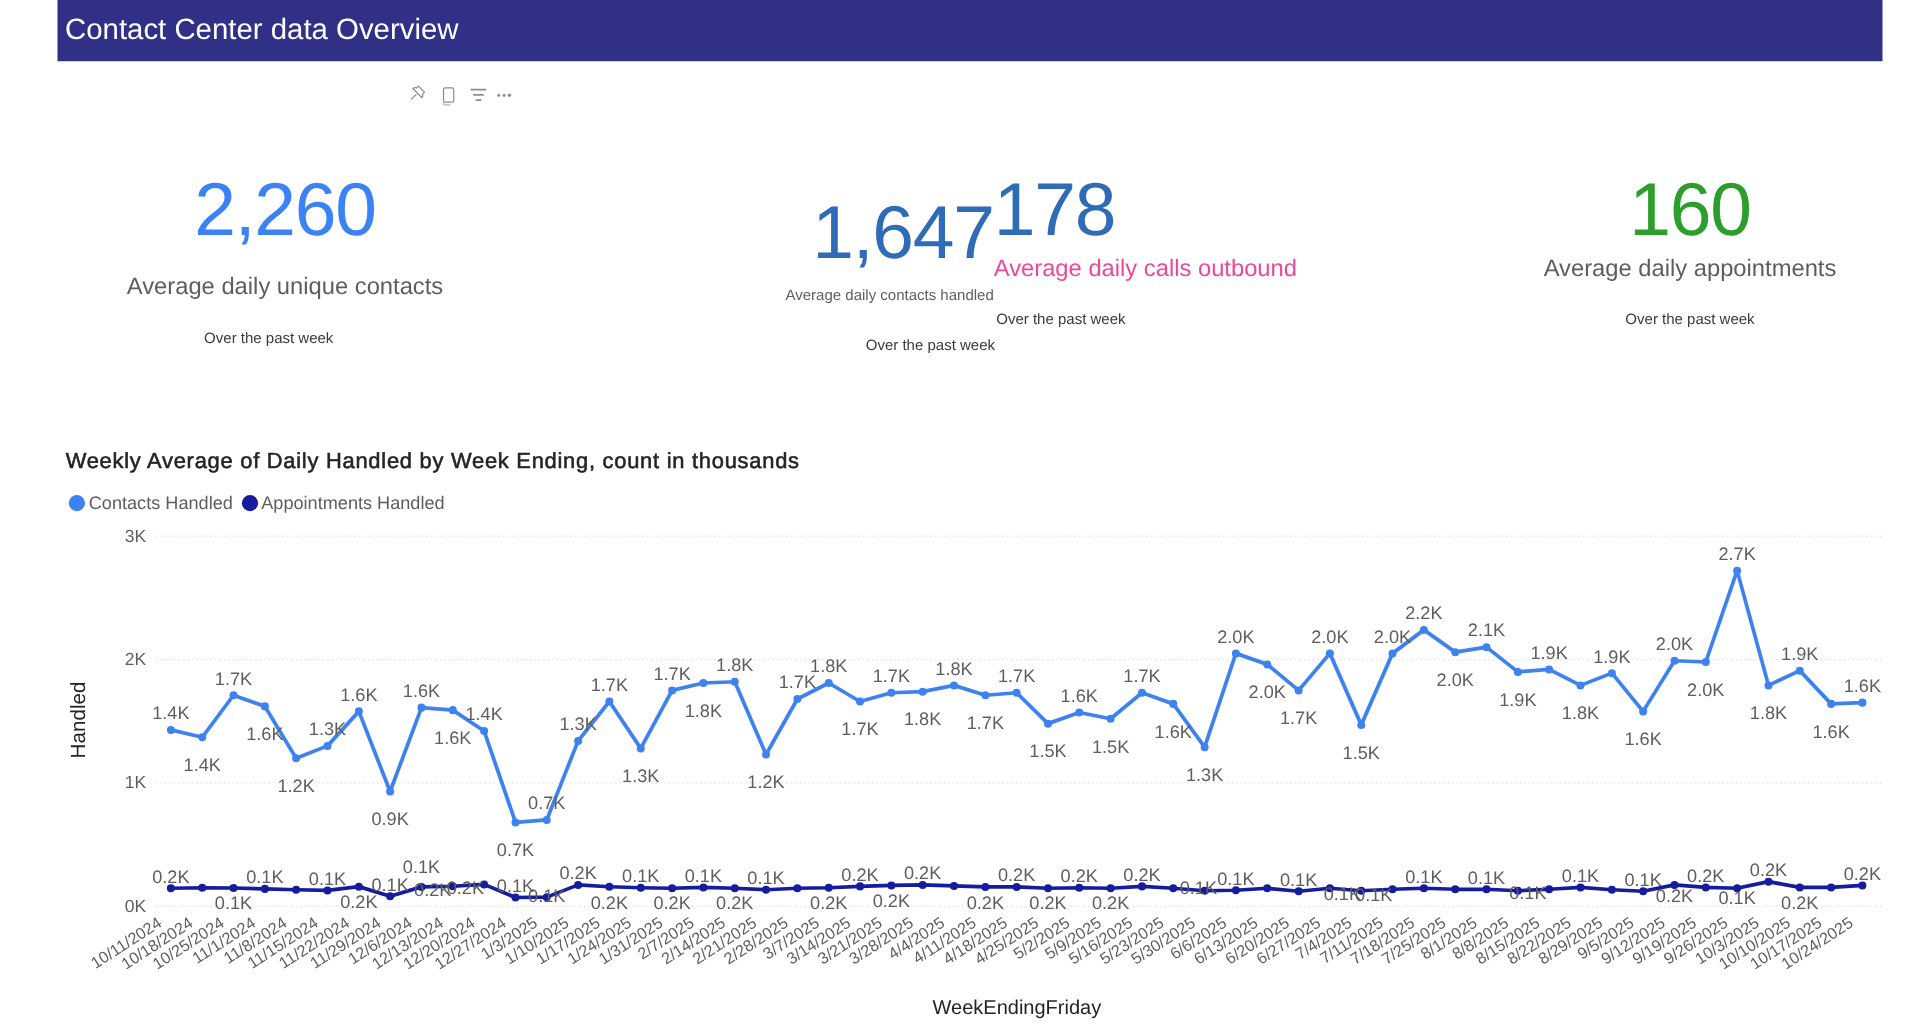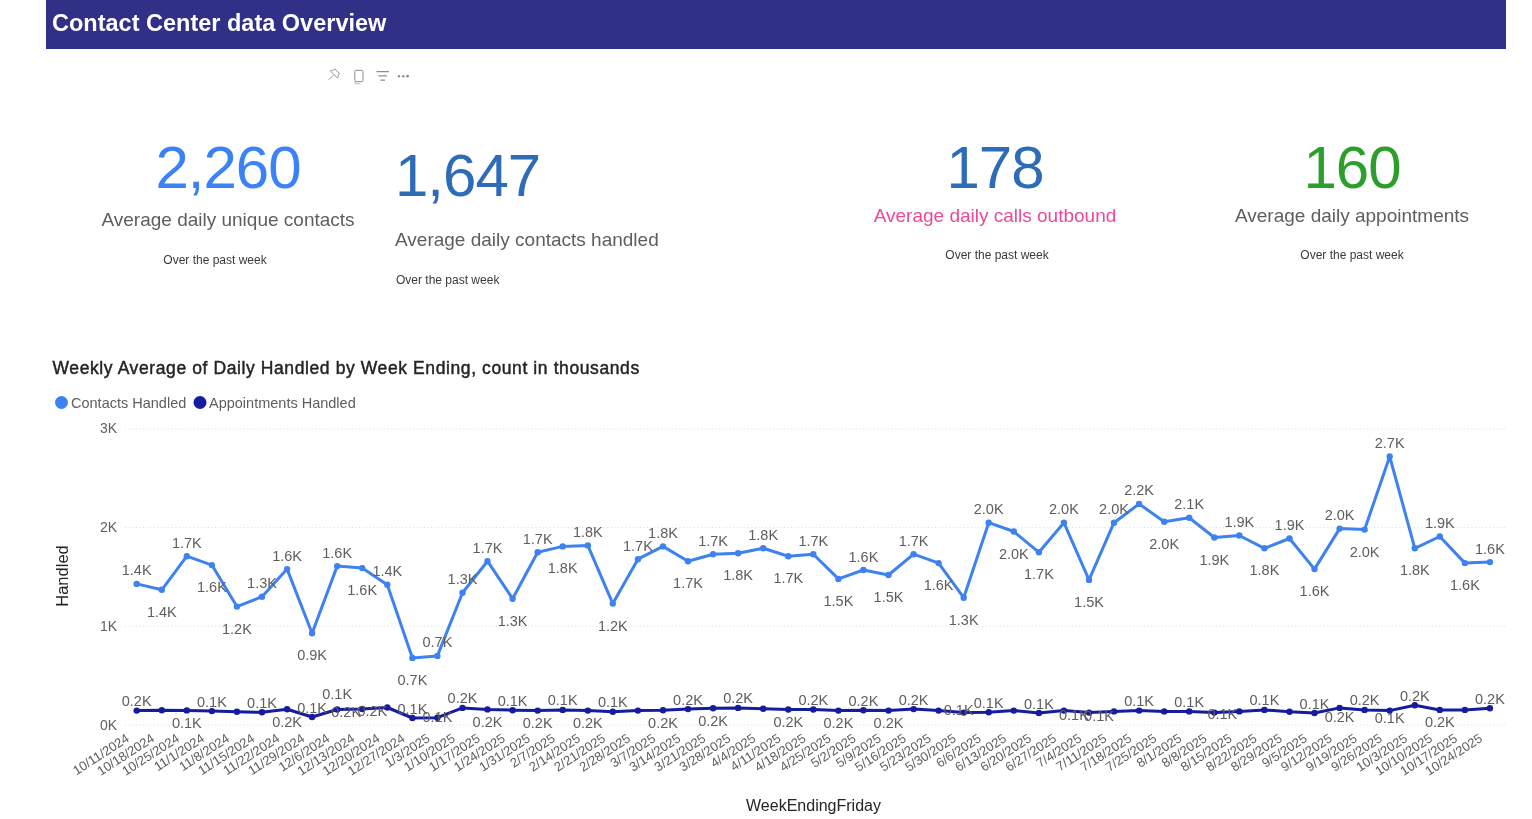--- a/index.html
+++ b/index.html
@@ -1,47 +1,47 @@
 <!DOCTYPE html>
 <html><head><meta charset="utf-8"><title>Contact Center data Overview</title>
 <style>
 html,body{margin:0;padding:0;background:#fff;width:1532px;height:819px;overflow:hidden;font-family:"Liberation Sans",sans-serif;}
 *{box-sizing:border-box}
 </style></head>
 <body>
 <div style="position:absolute;left:46px;top:0;width:1460px;height:49px;background:#2F3086">
-<div style="position:absolute;left:6px;top:0;line-height:46px;font-size:23.5px;font-weight:bold;color:#fff">Contact Center data Overview</div>
+<div style="position:absolute;left:6px;top:0;line-height:46px;font-size:23.5px;font-weight:normal;color:#fff">Contact Center data Overview</div>
 </div>
 <svg width="92" height="24" viewBox="0 0 92 24" style="position:absolute;left:325px;top:65px">
 <g stroke="#8f8d8b" stroke-width="1" fill="none">
 <path d="M9.8 3.9 L14.6 8.7 L13.1 10.2 C13.5 11.3 13.3 12.3 12.5 13.1 L5.4 6 C6.2 5.2 7.2 5 8.3 5.4 Z"></path>
 <path d="M8.2 10.3 L3.8 14.7"></path>
 <path d="M30.6 16.9 c-0.9 0.3 -1.1 1.9 0.3 1.9 h4.5" stroke="#b9b7b5"></path>
 <rect x="29.8" y="5.3" width="8.2" height="11.4" rx="1.3"></rect>
 </g>
 <g stroke="#8f8d8b" stroke-width="1.3" fill="none">
 <path d="M51.5 6.7 h12.5 M53.5 10.9 h8.5 M55.5 15.1 h4.5"></path>
 </g>
 <g fill="#8f8d8b">
 <circle cx="74" cy="11.2" r="1.2"></circle>
       <circle cx="78.3" cy="11.2" r="1.2"></circle>
       <circle cx="82.6" cy="11.2" r="1.4"></circle>
 </g>
 </svg>
 <div style="position:absolute;left:28px;top:138px;width:400px;text-align:center">
 <div style="font-size:60px;line-height:60px;color:#3b82f6;letter-spacing:-1px">2,260</div>
-<div style="font-size:19px;line-height:22px;color:#605E5C;margin-top:11px">Average daily unique contacts</div>
+<div style="font-size:19px;line-height:22px;color:#605E5C;margin-top:21px">Average daily unique contacts</div>
 <div style="font-size:12px;line-height:15px;color:#3a3a3a;margin-top:21.5px;position:relative;left:-13px">Over the past week</div>
 </div>
-<div style="position:absolute;left:395px;top:146px;width:400px;text-align:left">
+<div style="position:absolute;left:395px;top:156px;width:400px;text-align:right">
 <div style="font-size:60px;line-height:60px;color:#2E6CB8;letter-spacing:-1px">1,647</div>
-<div style="font-size:19px;line-height:22px;color:#605E5C;margin-top:23px">Average daily contacts handled</div>
+<div style="font-size:12px;line-height:22px;color:#605E5C;margin-top:9px">Average daily contacts handled</div>
 <div style="font-size:12px;line-height:15px;color:#3a3a3a;margin-top:21.5px;position:relative;left:1px">Over the past week</div>
 </div>
-<div style="position:absolute;left:795px;top:138px;width:400px;text-align:center">
+<div style="position:absolute;left:795px;top:138px;width:400px;">
 <div style="font-size:60px;line-height:60px;color:#2E6CB8;letter-spacing:-1px">178</div>
 <div style="font-size:19px;line-height:22px;color:#ec4899;margin-top:6.5px">Average daily calls outbound</div>
 <div style="font-size:12px;line-height:15px;color:#3a3a3a;margin-top:21.5px;position:relative;left:2px">Over the past week</div>
 </div>
 <div style="position:absolute;left:1152px;top:138px;width:400px;text-align:center">
 <div style="font-size:60px;line-height:60px;color:#2C9E2B;letter-spacing:-1px">160</div>
 <div style="font-size:19px;line-height:22px;color:#605E5C;margin-top:6.5px">Average daily appointments</div>
 <div style="font-size:12px;line-height:15px;color:#3a3a3a;margin-top:21.5px;position:relative;left:0px">Over the past week</div>
 </div>
 <svg width="1532" height="819" viewBox="0 0 1532 819" style="position:absolute;left:0;top:0;font-family:'Liberation Sans',sans-serif">

